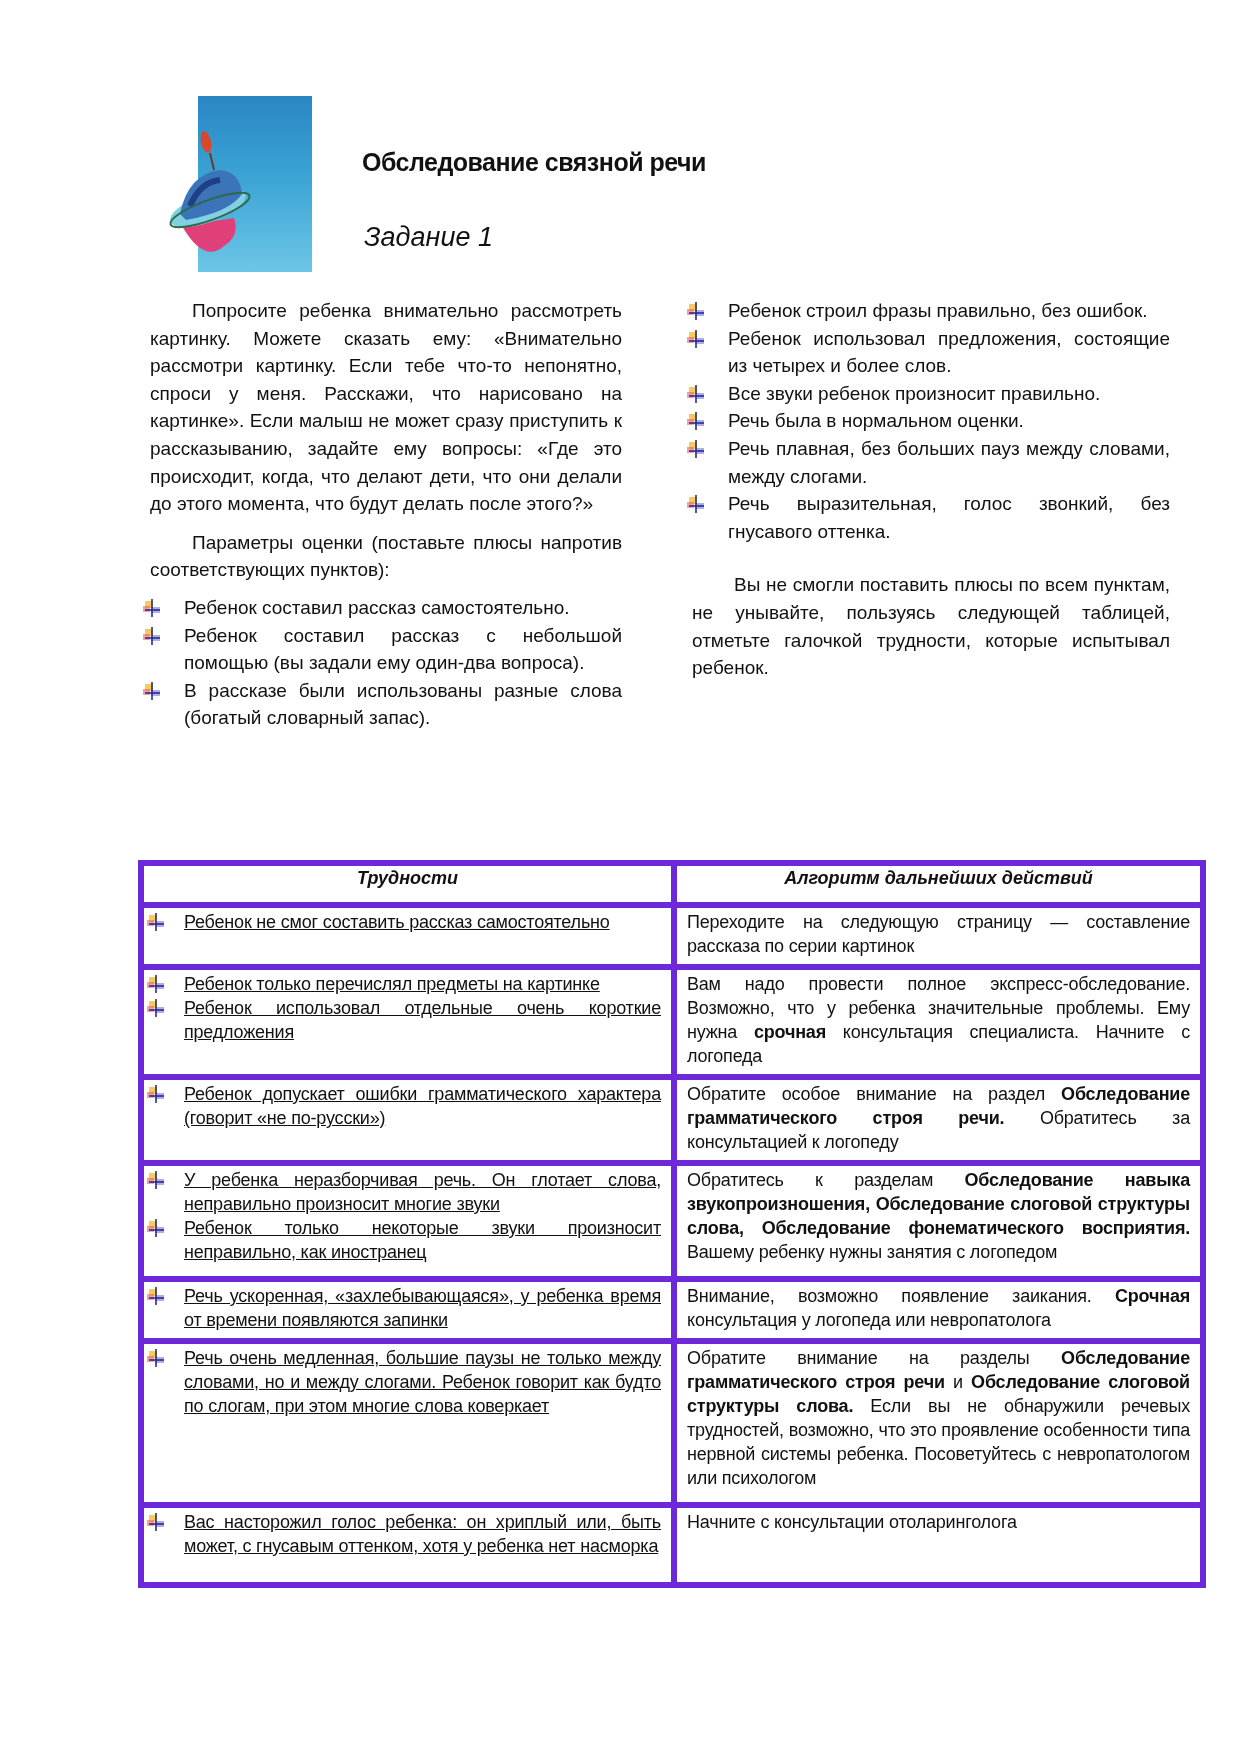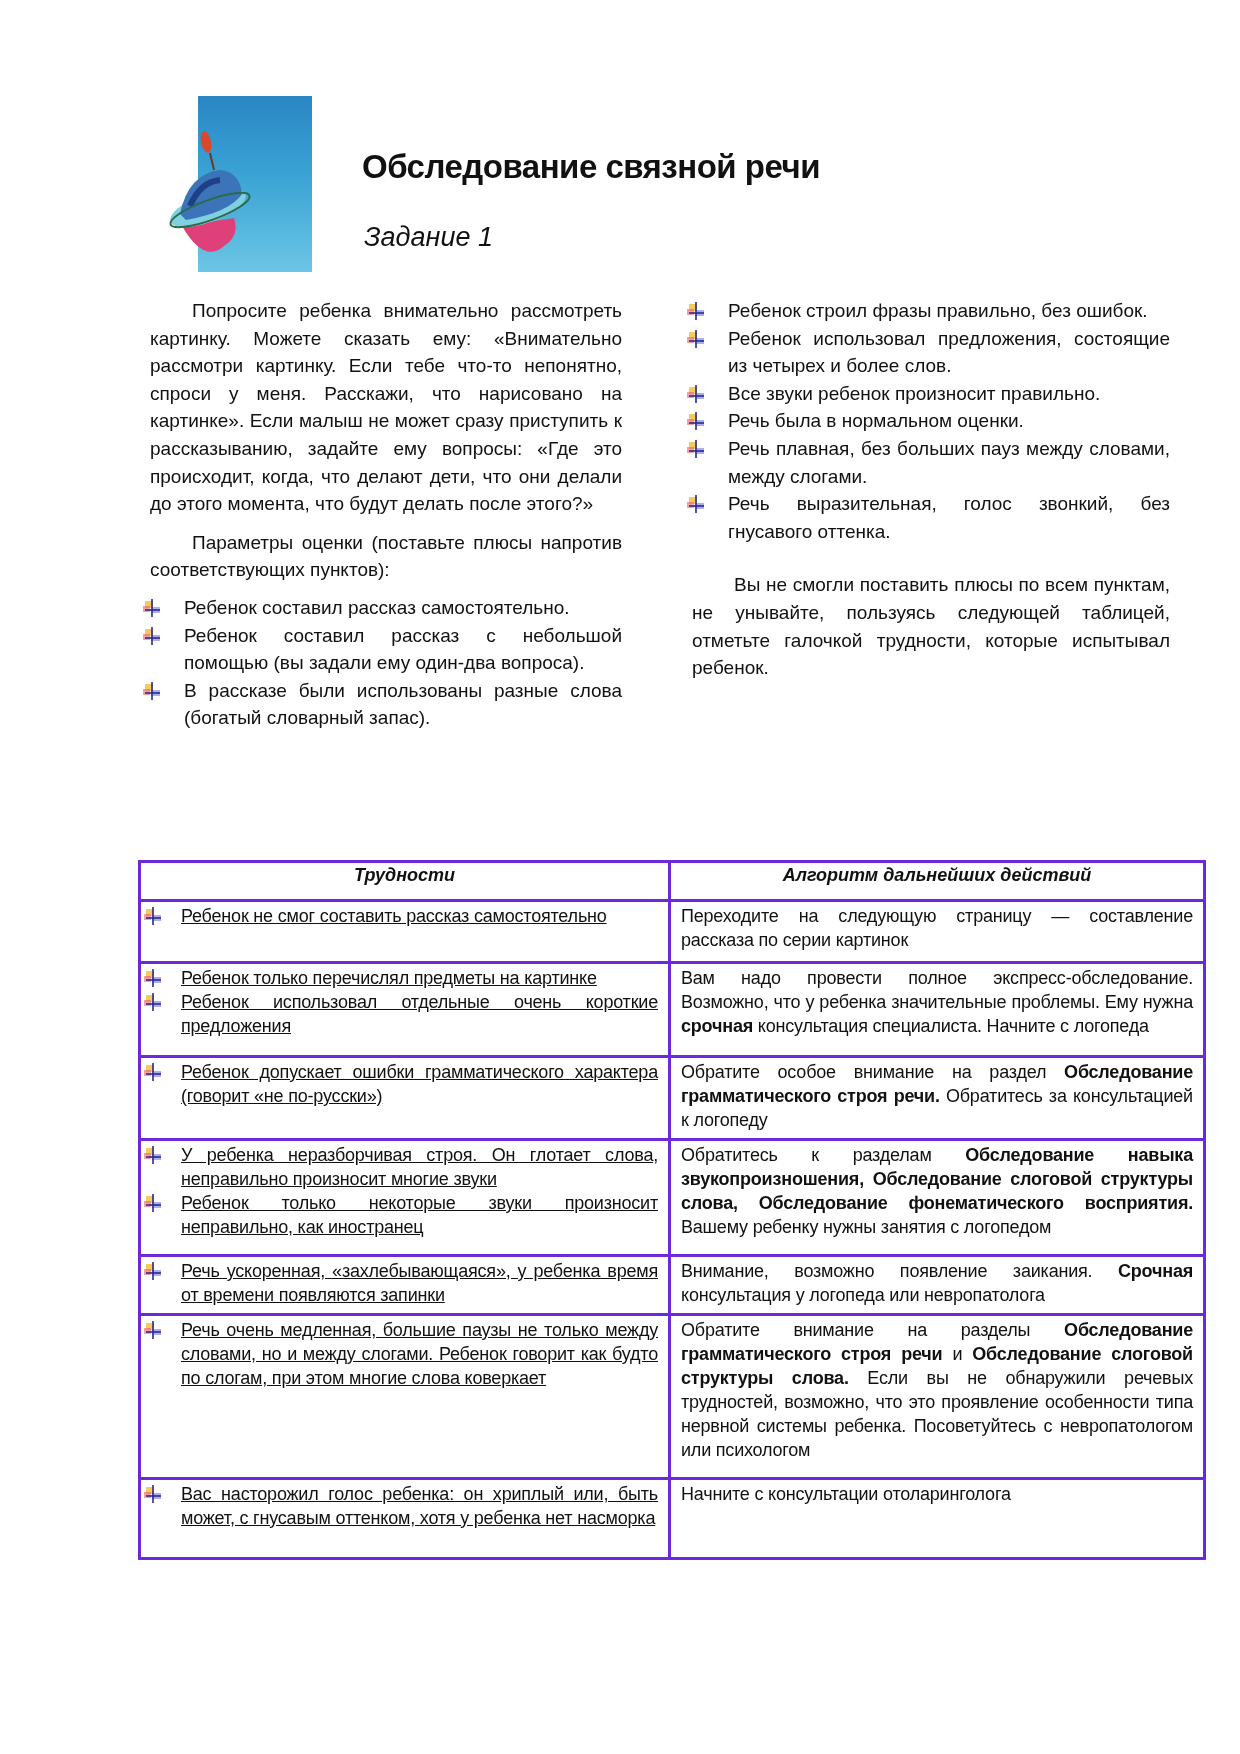--- a/index.html
+++ b/index.html
@@ -4,21 +4,21 @@
 <style>
   html, body { margin:0; padding:0; background:#ffffff; }
   body { width:1240px; height:1754px; position:relative; overflow:hidden;
          font-family:"Liberation Sans", "DejaVu Sans", sans-serif; color:#111; }
 
   .picture { position:absolute; left:160px; top:96px; width:152px; height:178px; }
   .picture .bg { position:absolute; left:38px; top:0; width:114px; height:176px;
                  background:linear-gradient(180deg,#2a86c4 0%, #3aa3d4 45%, #6cc6e6 100%); }
   .picture svg { position:absolute; left:0; top:0; }
 
-  .title { position:absolute; left:362px; top:148px; font-size:33px; font-weight:bold;
+  .title { position:absolute; left:362px; top:148px; font-size:25px; font-weight:bold;
            letter-spacing:-0.5px; white-space:nowrap; }
   .subtitle { position:absolute; left:364px; top:222px; font-size:27px; font-style:italic;
               white-space:nowrap; }
 
   .col { position:absolute; font-size:19px; line-height:27.6px; text-align:justify; }
   .col-left { left:150px; top:297px; width:472px; }
   .col-right { left:692px; top:297px; width:478px; }
 
   .para { margin:0; text-indent:42px; }
   .para + .para, .para-gap { margin-top:11px; }
@@ -32,21 +32,21 @@
   .col-left ul.bullets li { margin-left:-2px; }
 
   .bullet { position:absolute; left:-6px; top:4px; width:20px; height:20px; }
   .col-right .bullet { left:-6px; }
 
   b { font-weight:bold; }
 
   table.grid { position:absolute; left:138px; top:860px; width:1068px;
                border-collapse:collapse; font-family:"Liberation Sans", sans-serif;
                font-size:18px; line-height:24px; }
-  table.grid th, table.grid td { border:3px solid #6d28d9; vertical-align:top; }
+  table.grid th, table.grid td { border:6px solid #6d28d9; vertical-align:top; }
   table.grid th { font-style:italic; font-weight:bold; height:36px; padding:0;
                   text-align:center; font-size:18px; }
   table.grid td { padding:2px 10px 6px 10px; }
   table.grid td.diff { width:507px;text-decoration:underline; }
   table.grid td.algo { padding-right:10px; }
   table.grid td .cell-item { position:relative; padding-left:30px; text-align:justify;
                              letter-spacing:-0.2px; }
   table.grid td .cell-item .bullet { left:-8px; top:2px; }
   table.grid td .algo-text { text-align:justify; letter-spacing:-0.2px; }
 </style>
@@ -203,21 +203,21 @@
         </td>
       </tr>
       <tr style="height: 116px;">
         <td class="diff">
           <div class="cell-item"><span class="bullet"><svg width="20" height="20" viewBox="0 0 20 20">
                 <rect x="3" y="3" width="8" height="7" fill="#f5c242" opacity="0.85"></rect>
                 <rect x="1" y="8" width="7" height="6" fill="#e8606a" opacity="0.6"></rect>
                 <rect x="9" y="9" width="9" height="6" fill="#6a6ae0" opacity="0.55"></rect>
                 <line x1="10" y1="1" x2="10" y2="19" stroke="#2a2a8a" stroke-width="1.6"></line>
                 <line x1="3" y1="12" x2="18" y2="12" stroke="#2a2a8a" stroke-width="1.6"></line>
-              </svg></span><span>У ребенка неразборчивая строя. Он глотает слова, неправильно произносит многие звуки</span></div>
+              </svg></span><span>У ребенка неразборчивая речь. Он глотает слова, неправильно произносит многие звуки</span></div>
           <div class="cell-item"><span class="bullet"><svg width="20" height="20" viewBox="0 0 20 20">
                 <rect x="3" y="3" width="8" height="7" fill="#f5c242" opacity="0.85"></rect>
                 <rect x="1" y="8" width="7" height="6" fill="#e8606a" opacity="0.6"></rect>
                 <rect x="9" y="9" width="9" height="6" fill="#6a6ae0" opacity="0.55"></rect>
                 <line x1="10" y1="1" x2="10" y2="19" stroke="#2a2a8a" stroke-width="1.6"></line>
                 <line x1="3" y1="12" x2="18" y2="12" stroke="#2a2a8a" stroke-width="1.6"></line>
               </svg></span><span>Ребенок только некоторые звуки произносит неправильно, как иностранец</span></div>
         </td>
         <td class="algo">
           <div class="algo-text"><span>Обратитесь к разделам </span><b>Обследование навыка звукопроизношения, Обследование слоговой структуры слова, Обследование фонематического восприятия.</b><span> Вашему ребенку нужны занятия с логопедом</span></div>

